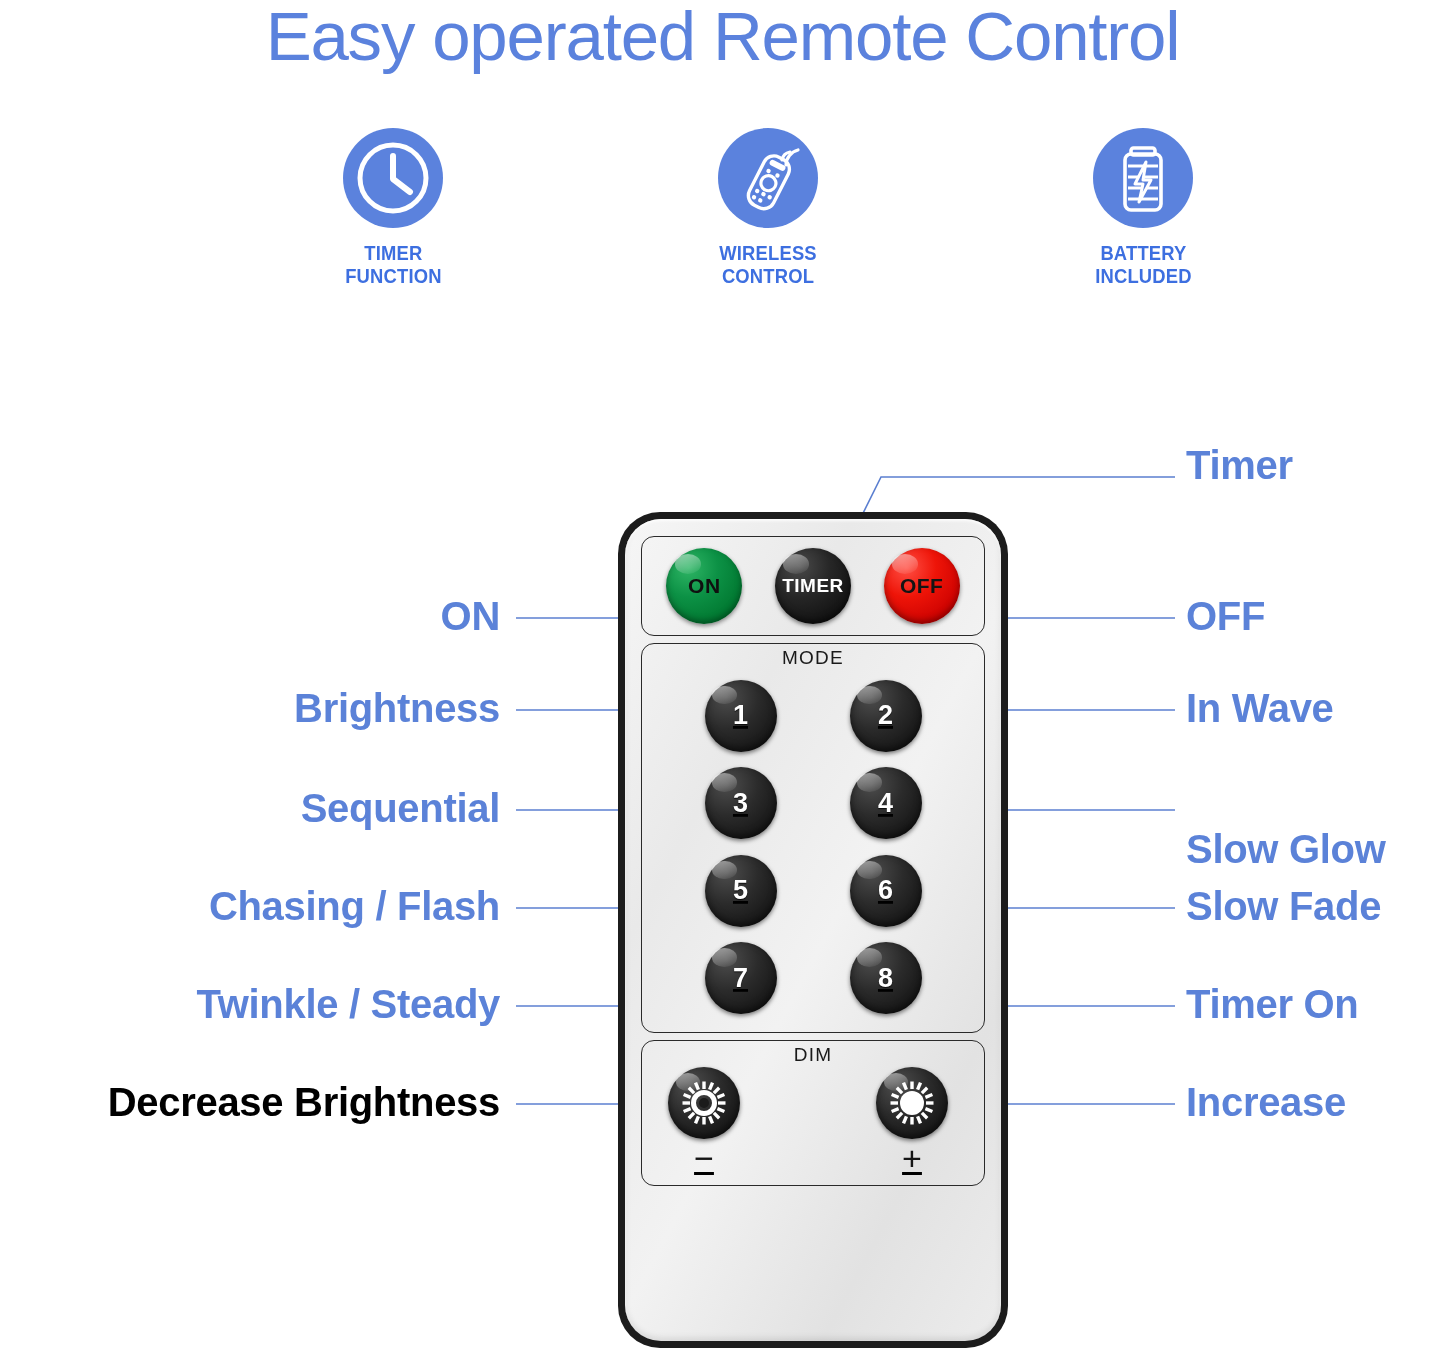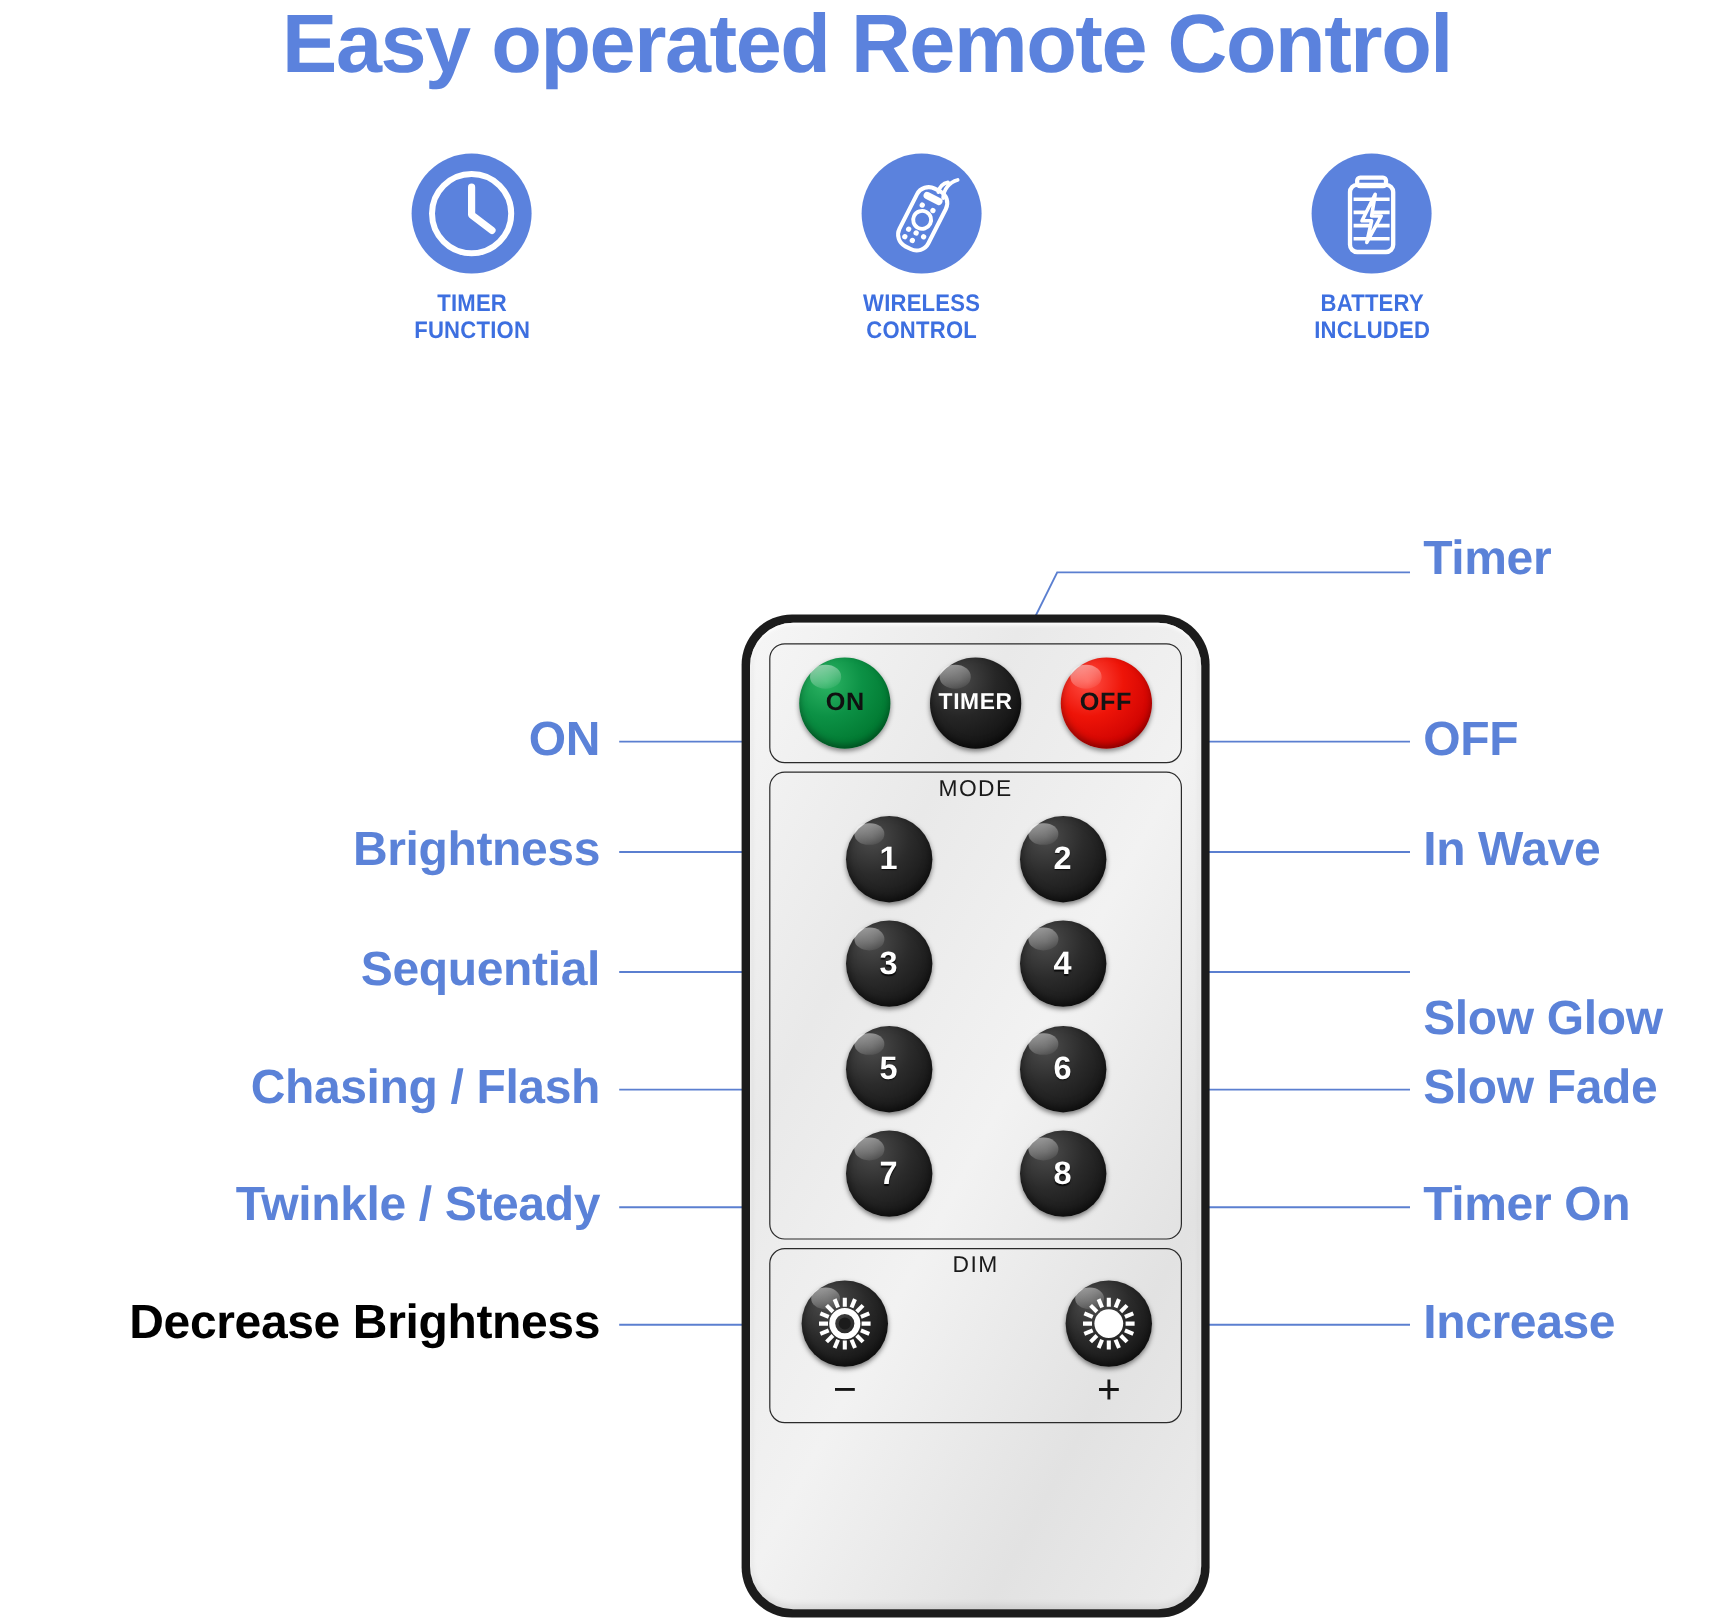--- a/index.html
+++ b/index.html
@@ -17,21 +17,21 @@
   }
 
   
   .title {
     position: absolute;
     top: 2px;
     left: 0;
     width: 1445px;
     text-align: center;
     font-size: 69px;
-    font-weight: bold;
+    font-weight: normal;
     color: #5b82dd;
     letter-spacing: -1.2px;
     line-height: 1.0;
     white-space: nowrap;
   }
 
   
   .features {
     position: absolute;
     top: 128px;
@@ -163,36 +163,38 @@
   
   .panel-mode {
     margin-top: 7px;
     height: 390px;
     padding: 28px 26px 10px 26px;
     display: grid;
     grid-template-columns: 1fr 1fr;
     grid-template-rows: repeat(4, 1fr);
     justify-items: center;
     align-items: center;
+    text-decoration: underline;
   }
   .btn-mode {
     width: 72px;
     height: 72px;
     font-size: 27px;
     color: #ffffff;
     background: radial-gradient(circle at 30% 24%, #4d4d4d 0%, #2b2b2b 42%, #151515 82%, #090909 100%);
     box-shadow: 0 2px 4px rgba(0,0,0,0.5), inset 0 -3px 7px rgba(0,0,0,0.5);
     text-shadow: 0 1px 1px rgba(0,0,0,0.8);
   }
 
   
   .panel-dim {
     margin-top: 7px;
     height: 146px;
-    padding: 26px 24px 0 26px;
+    padding: 26px 36px 0 26px;
+    text-decoration: underline;
   }
   .dim-row {
     display: flex;
     justify-content: space-between;
     align-items: center;
   }
   .dim-cell {
     display: flex;
     flex-direction: column;
     align-items: center;

